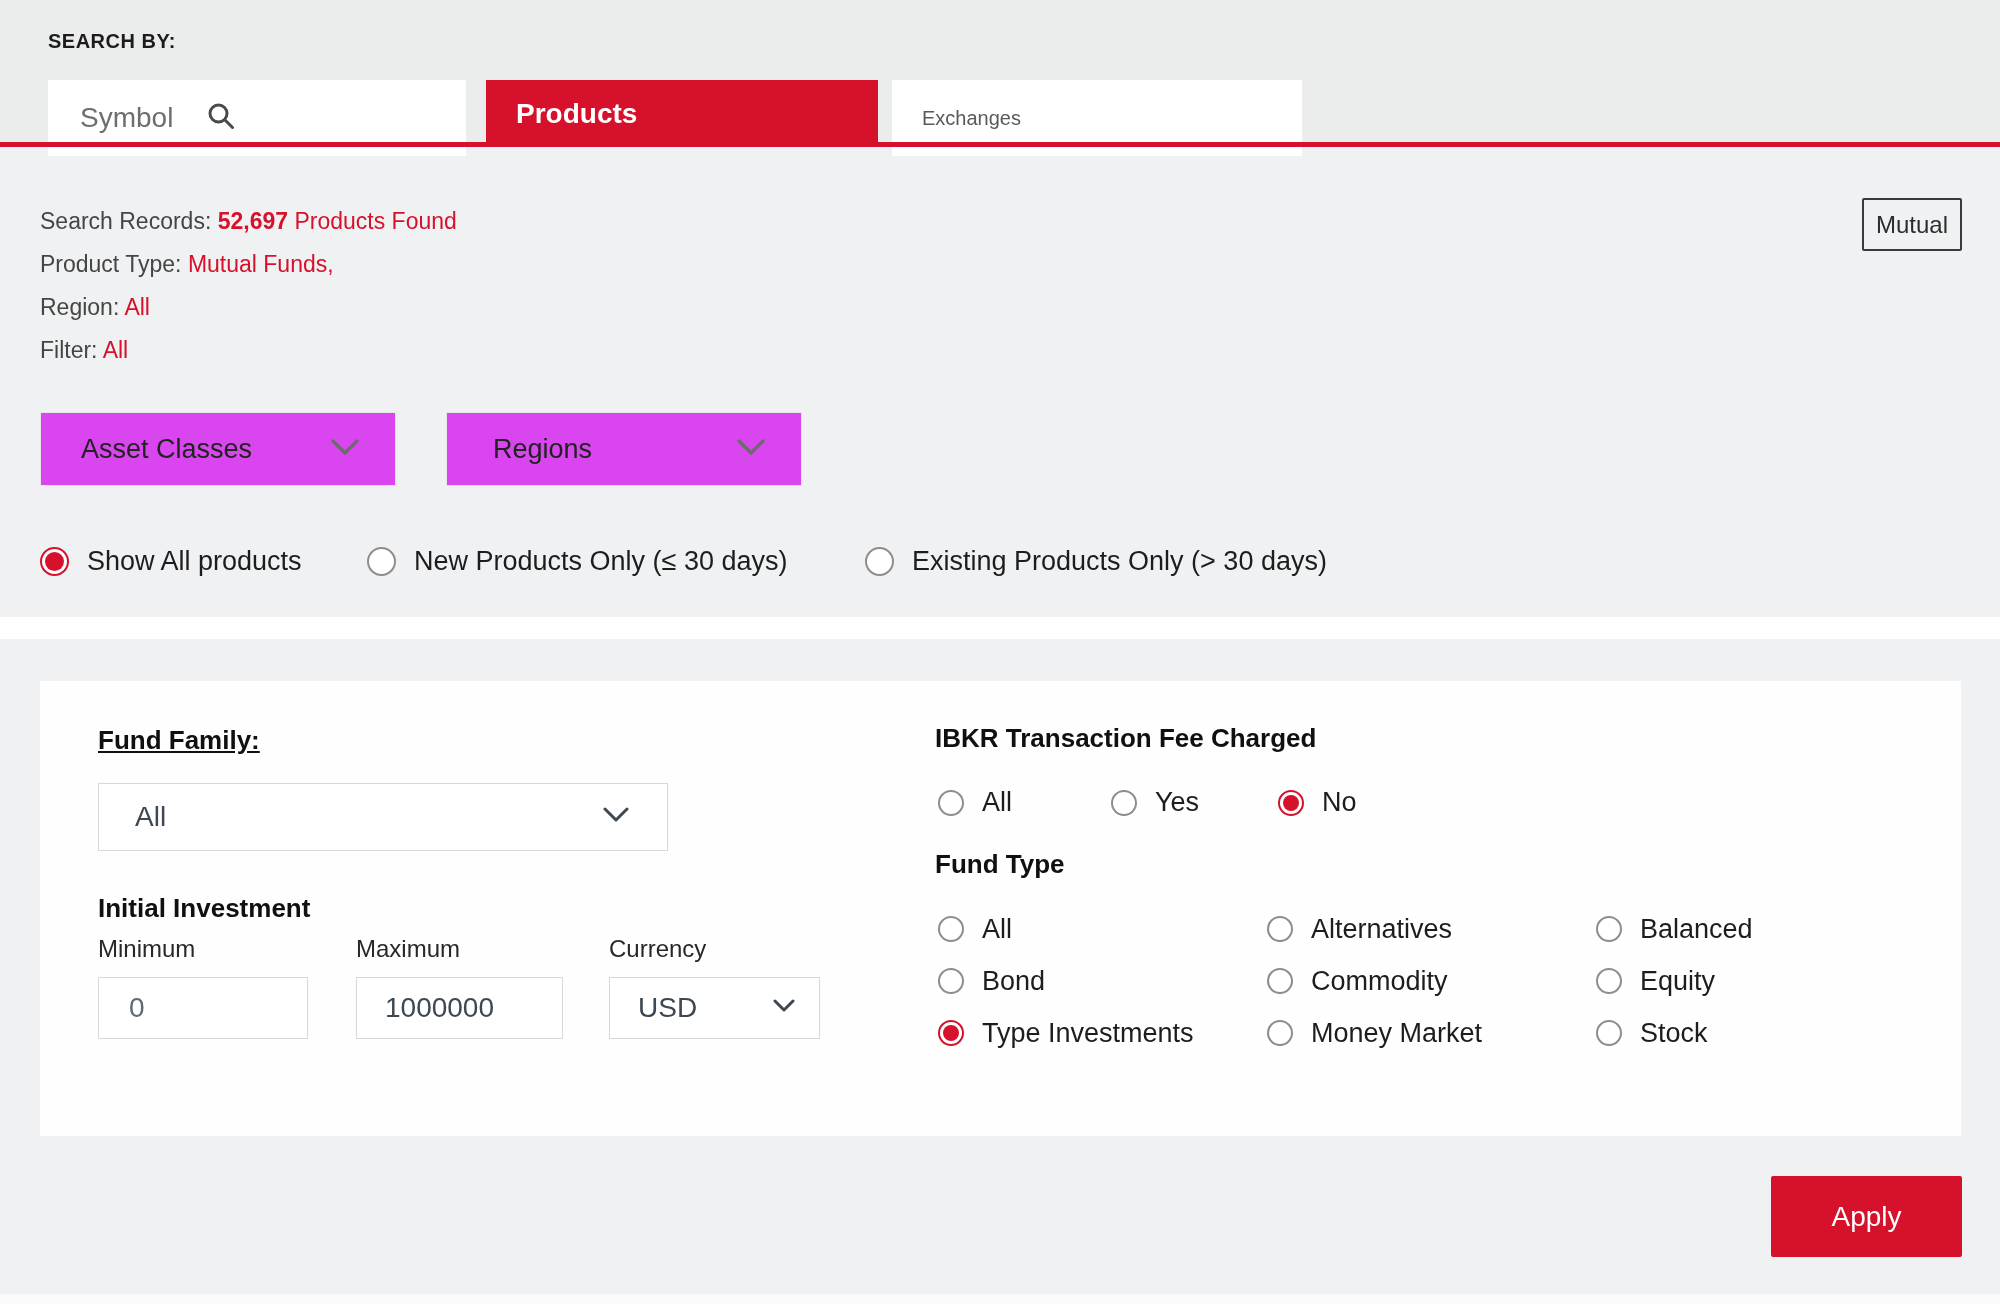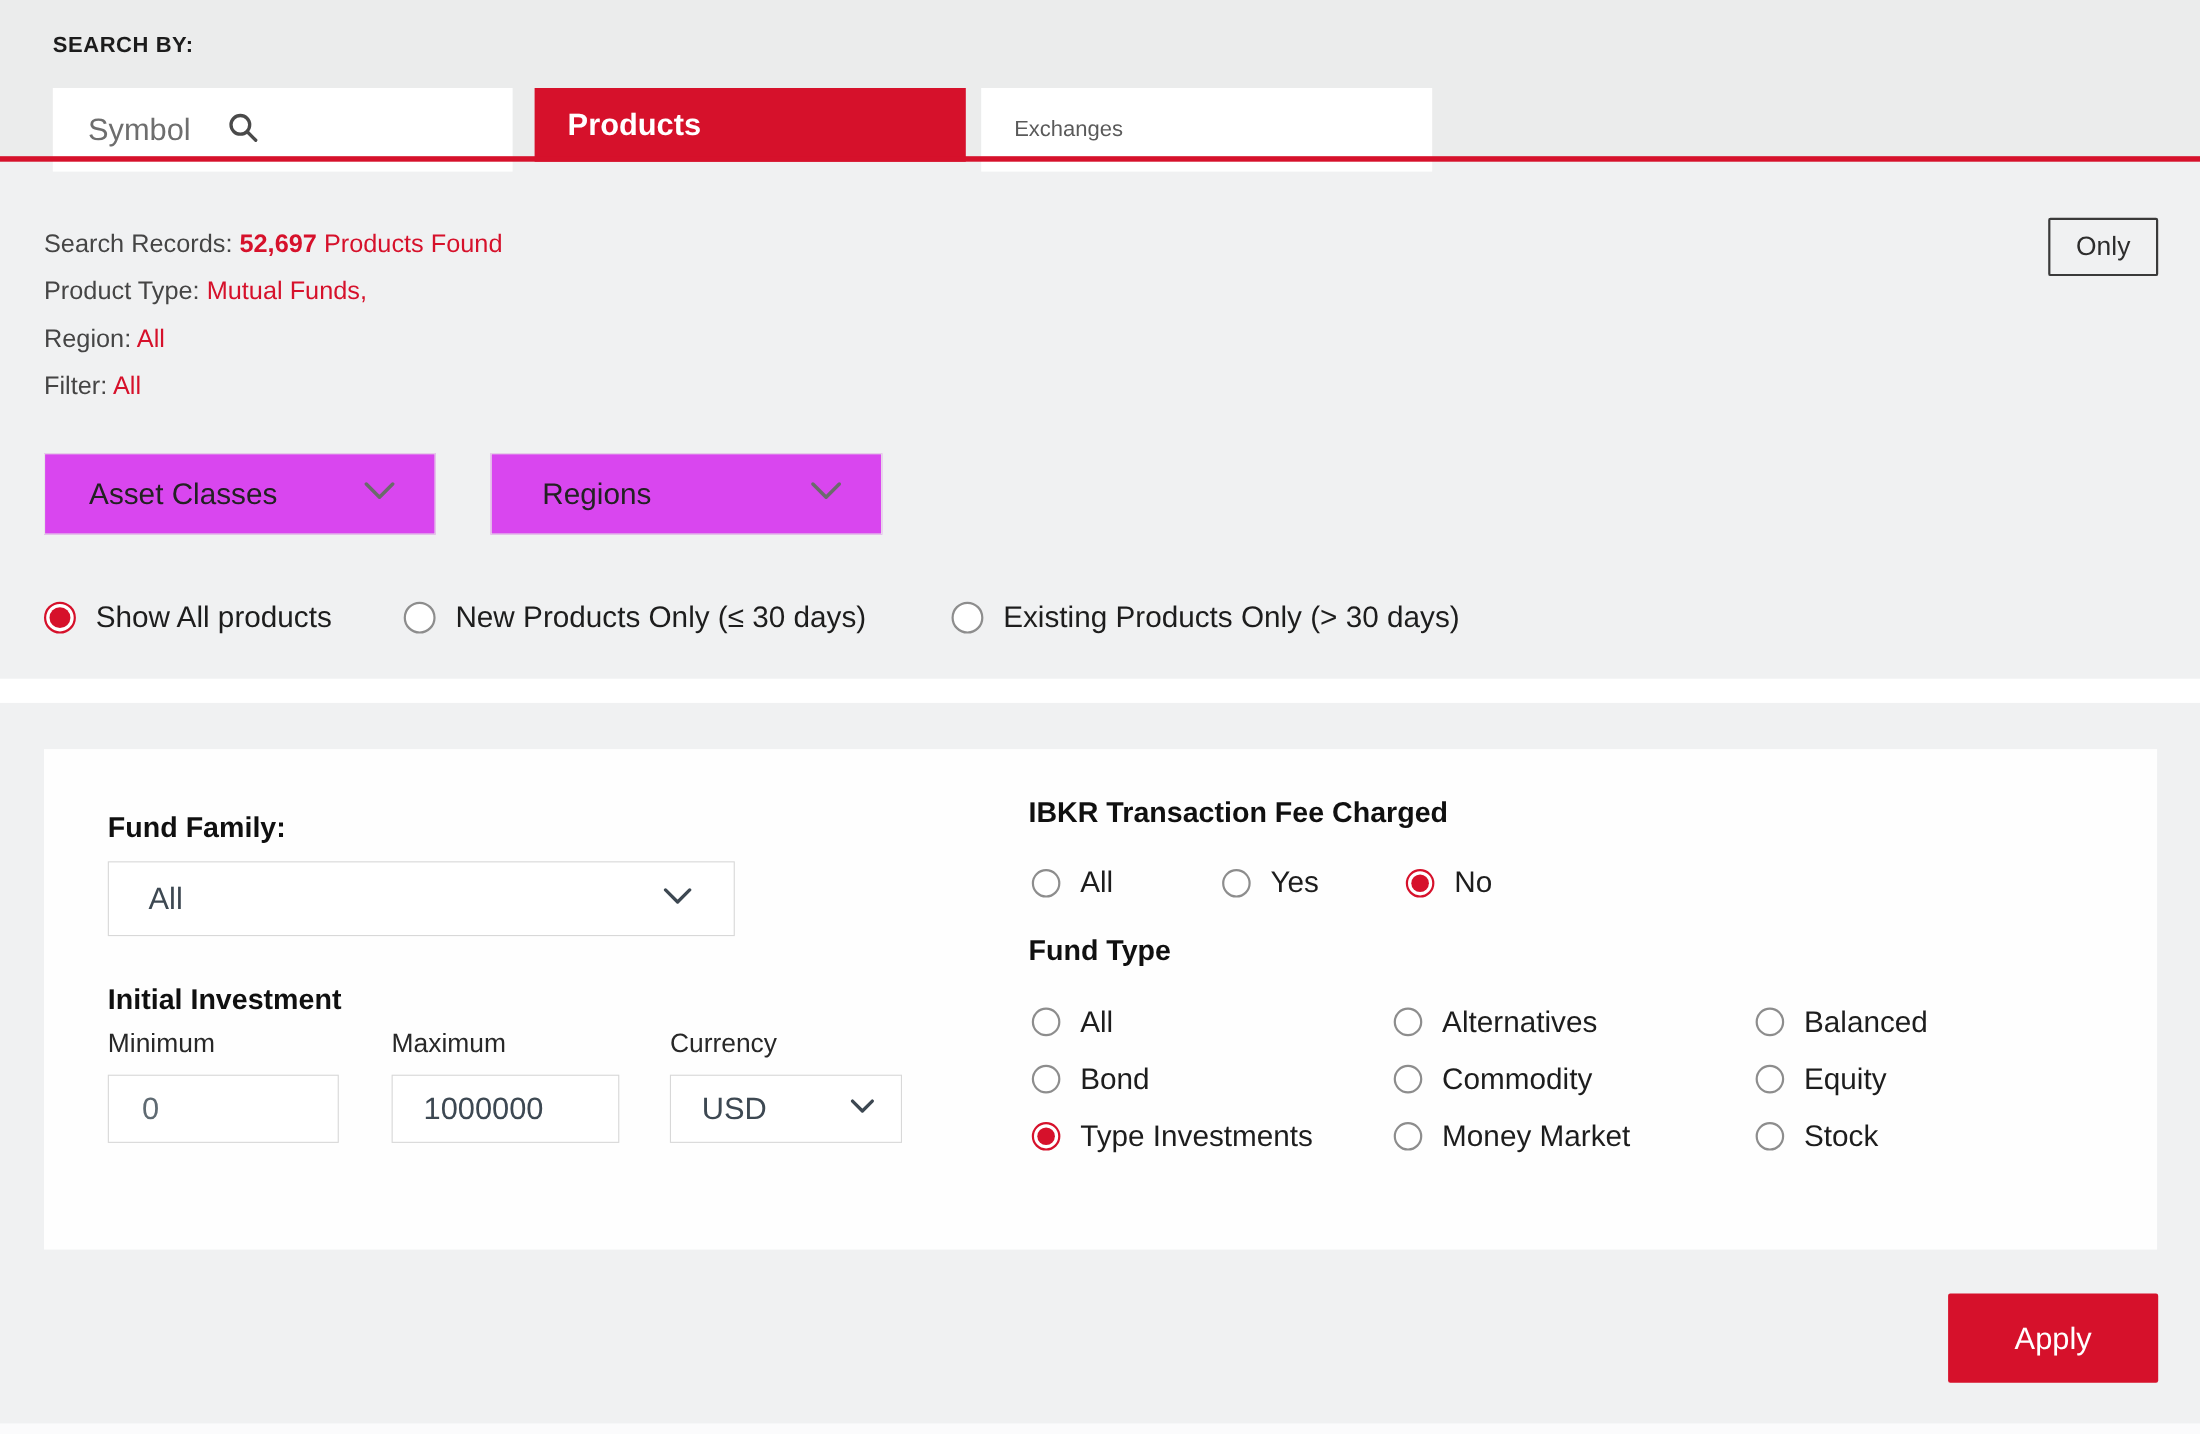--- a/index.html
+++ b/index.html
@@ -105,21 +105,21 @@
   </div>
   <div class="summary-row" style="top:294px;">
     <span>Region:</span>
     <span class="red">All</span>
   </div>
   <div class="summary-row" style="top:337px;">
     <span>Filter:</span>
     <span class="red">All</span>
   </div>
 
-  <button class="reset-btn">Only</button>
+  <button class="reset-btn">Mutual</button>
 
   <div class="dd dd-asset">
     <span class="dd-label">Asset Classes</span>
     <span class="chev">
       <svg width="28" height="17" viewBox="0 0 28 17">
           <polyline points="2,2 14,14 26,2" fill="none" stroke="#6b6b6b" stroke-width="3.2" stroke-linecap="round" stroke-linejoin="round"></polyline>
         </svg>
     </span>
   </div>
   <div class="dd dd-regions">
@@ -143,21 +143,21 @@
     <label class="radio-item" style="left:825px;">
       <span class="radio-circle big"></span>
       <span class="radio-text">Existing Products Only (&gt; 30 days)</span>
     </label>
   </div>
 
   <div class="white-band"></div>
 
   <div class="card">
 
-    <div class="card-heading" style="left:58px; top:56px;">Fund Family:</div>
+    <div class="card-heading" style="left:58px; top:44px;text-decoration:underline;">Fund Family:</div>
 
     <div class="select-box fund-family-select">
       <span class="sel-value">All</span>
       <span class="chev">
         <svg width="26" height="16" viewBox="0 0 26 16">
             <polyline points="2,2 13,13 24,2" fill="none" stroke="#3d4852" stroke-width="3" stroke-linecap="round" stroke-linejoin="round"></polyline>
           </svg>
       </span>
     </div>
 

